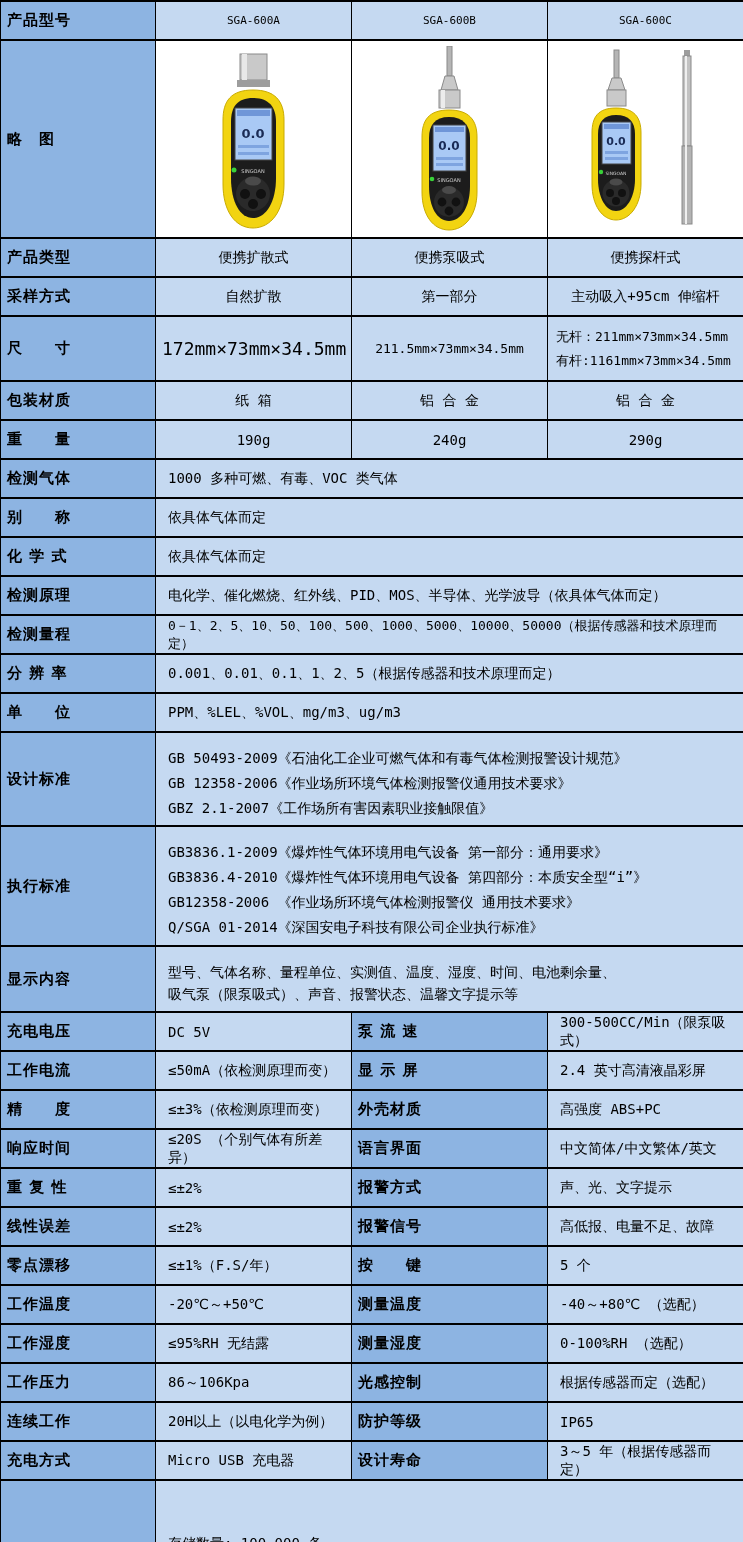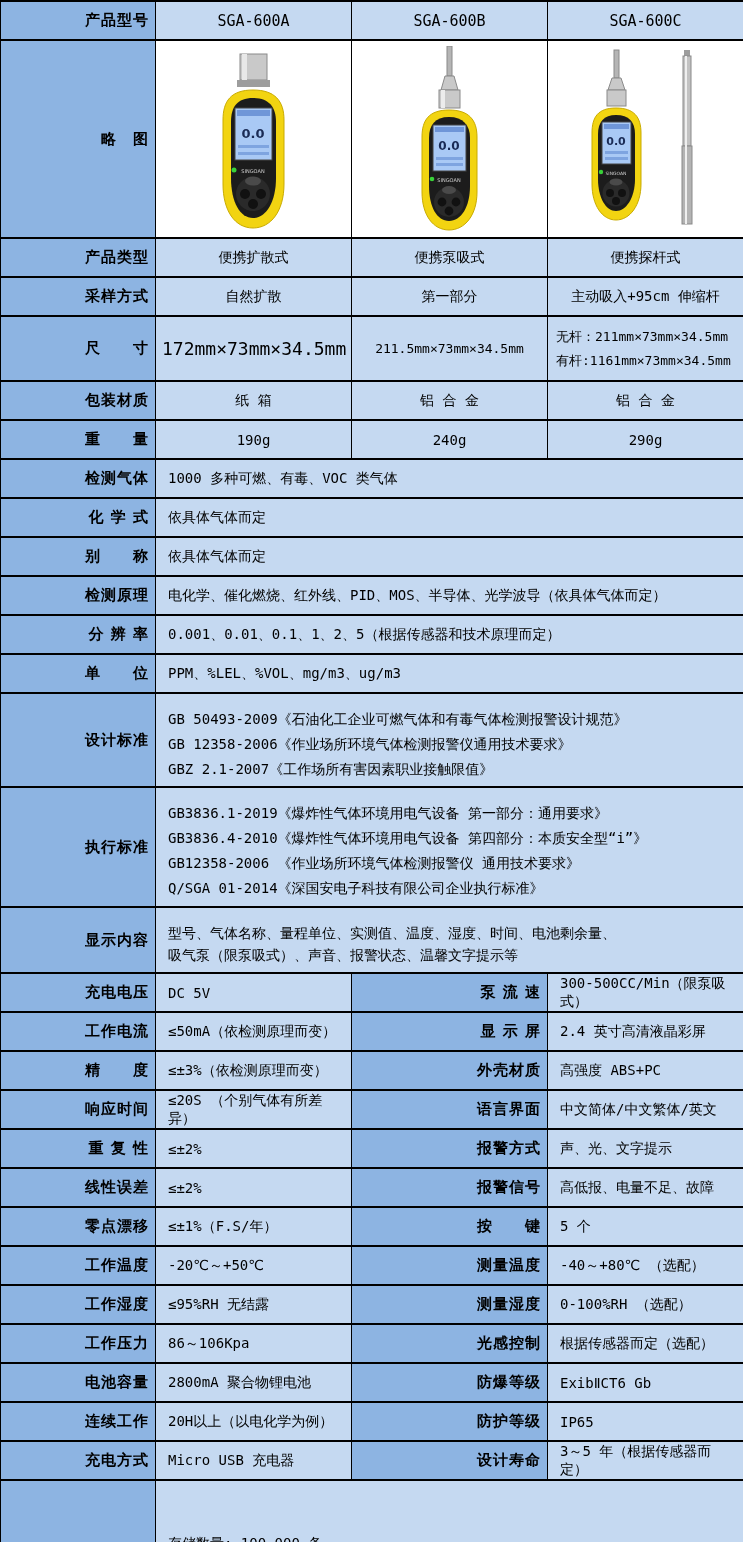--- a/index.html
+++ b/index.html
@@ -3,25 +3,25 @@
 <meta charset="utf-8">
 <style>
   html,body{margin:0;padding:0;background:#fff;}
   body{font-family:"DejaVu Sans",sans-serif;color:#000;}
   .wrap{width:743px;}
   table{width:743px;border-collapse:collapse;table-layout:fixed;}
   col.c1{width:155px;} col.c2{width:196px;} col.c3{width:196px;} col.c4{width:196px;}
   td,th{border:1px solid #000;border-top-width:2px;border-bottom-width:2px;
         padding:0 6px;height:37px;vertical-align:middle;
         font-size:14px;font-weight:normal;overflow:hidden;}
-  th.lbl{background:#8DB4E2;font-weight:bold;font-size:15px;text-align:right;letter-spacing:1px;}
+  th.lbl{background:#8DB4E2;font-weight:bold;font-size:15px;text-align:left;letter-spacing:1px;}
   td.val{background:#C5D9F1;font-family:"DejaVu Sans Mono","DejaVu Sans",sans-serif;}
   td.c{text-align:center;}
   td.l{text-align:left;padding-left:12px;}
-  tr.modelrow td{font-size:15px;}
+  tr.modelrow td{font-size:11px;}
   tr.imgrow td{background:#fff;height:196px;text-align:center;vertical-align:middle;padding:0;}
   tr.dimrow td{height:63px;}
   td.dim3{font-size:13px;padding-left:8px;line-height:24px;}
   td.multi{line-height:25px;padding-top:12px;padding-bottom:4px;}
   tr.std3 td{height:76px;} tr.std4 td{height:102px;} tr.disp td{height:48px;}
   tr.store td{height:101px;}
   th.lbl2line{line-height:26px;}
   .devsvg{display:inline-block;vertical-align:middle;}
 </style>
 </head>
@@ -153,30 +153,34 @@
   <td class="val c">190g</td>
   <td class="val c">240g</td>
   <td class="val c">290g</td>
 </tr>
 
 <tr>
   <th class="lbl">检测气体</th>
   <td class="val l" colspan="3">1000 多种可燃、有毒、VOC 类气体</td>
 </tr>
 <tr>
+  <th class="lbl">别　　称</th>
+  <td class="val l" colspan="3">依具体气体而定</td>
+</tr>
+<tr>
   <th class="lbl">化 学 式</th>
   <td class="val l" colspan="3">依具体气体而定</td>
 </tr>
 <tr>
-  <th class="lbl">别　　称</th>
-  <td class="val l" colspan="3">依具体气体而定</td>
-</tr>
-<tr>
   <th class="lbl">检测原理</th>
   <td class="val l" colspan="3">电化学、催化燃烧、红外线、PID、MOS、半导体、光学波导（依具体气体而定）</td>
+</tr>
+<tr>
+  <th class="lbl">检测量程</th>
+  <td class="val l" colspan="3" style="font-size:13px;">0－1、2、5、10、50、100、500、1000、5000、10000、50000（根据传感器和技术原理而定）</td>
 </tr>
 <tr>
   <th class="lbl">分 辨 率</th>
   <td class="val l" colspan="3">0.001、0.01、0.1、1、2、5（根据传感器和技术原理而定）</td>
 </tr>
 <tr>
   <th class="lbl">单　　位</th>
   <td class="val l" colspan="3">PPM、%LEL、%VOL、mg/m3、ug/m3</td>
 </tr>
 
@@ -185,21 +189,21 @@
   <td class="val l multi" colspan="3">
     <div>GB 50493-2009《石油化工企业可燃气体和有毒气体检测报警设计规范》</div>
     <div>GB 12358-2006《作业场所环境气体检测报警仪通用技术要求》</div>
     <div>GBZ 2.1-2007《工作场所有害因素职业接触限值》</div>
   </td>
 </tr>
 
 <tr class="std4">
   <th class="lbl">执行标准</th>
   <td class="val l multi" colspan="3">
-    <div>GB3836.1-2019《爆炸性气体环境用电气设备  第一部分：通用要求》</div>
+    <div>GB3836.1-2009《爆炸性气体环境用电气设备  第一部分：通用要求》</div>
     <div>GB3836.4-2010《爆炸性气体环境用电气设备  第四部分：本质安全型“i”》</div>
     <div>GB12358-2006 《作业场所环境气体检测报警仪  通用技术要求》</div>
     <div>Q/SGA 01-2014《深国安电子科技有限公司企业执行标准》</div>
   </td>
 </tr>
 
 <tr class="disp">
   <th class="lbl">显示内容</th>
   <td class="val l multi" colspan="3" style="line-height:22px;">
     <div>型号、气体名称、量程单位、实测值、温度、湿度、时间、电池剩余量、</div>
@@ -261,26 +265,20 @@
   <th class="lbl">测量湿度</th>
   <td class="val l">0-100%RH （选配）</td>
 </tr>
 <tr>
   <th class="lbl">工作压力</th>
   <td class="val l">86～106Kpa</td>
   <th class="lbl">光感控制</th>
   <td class="val l">根据传感器而定（选配）</td>
 </tr>
 <tr>
-  <th class="lbl">电池容量</th>
-  <td class="val l">2800mA 聚合物锂电池</td>
-  <th class="lbl">防爆等级</th>
-  <td class="val l">ExibⅡCT6 Gb</td>
-</tr>
-<tr>
   <th class="lbl">连续工作</th>
   <td class="val l">20H以上（以电化学为例）</td>
   <th class="lbl">防护等级</th>
   <td class="val l">IP65</td>
 </tr>
 <tr>
   <th class="lbl">充电方式</th>
   <td class="val l">Micro USB 充电器</td>
   <th class="lbl">设计寿命</th>
   <td class="val l">3～5 年（根据传感器而定）</td>

